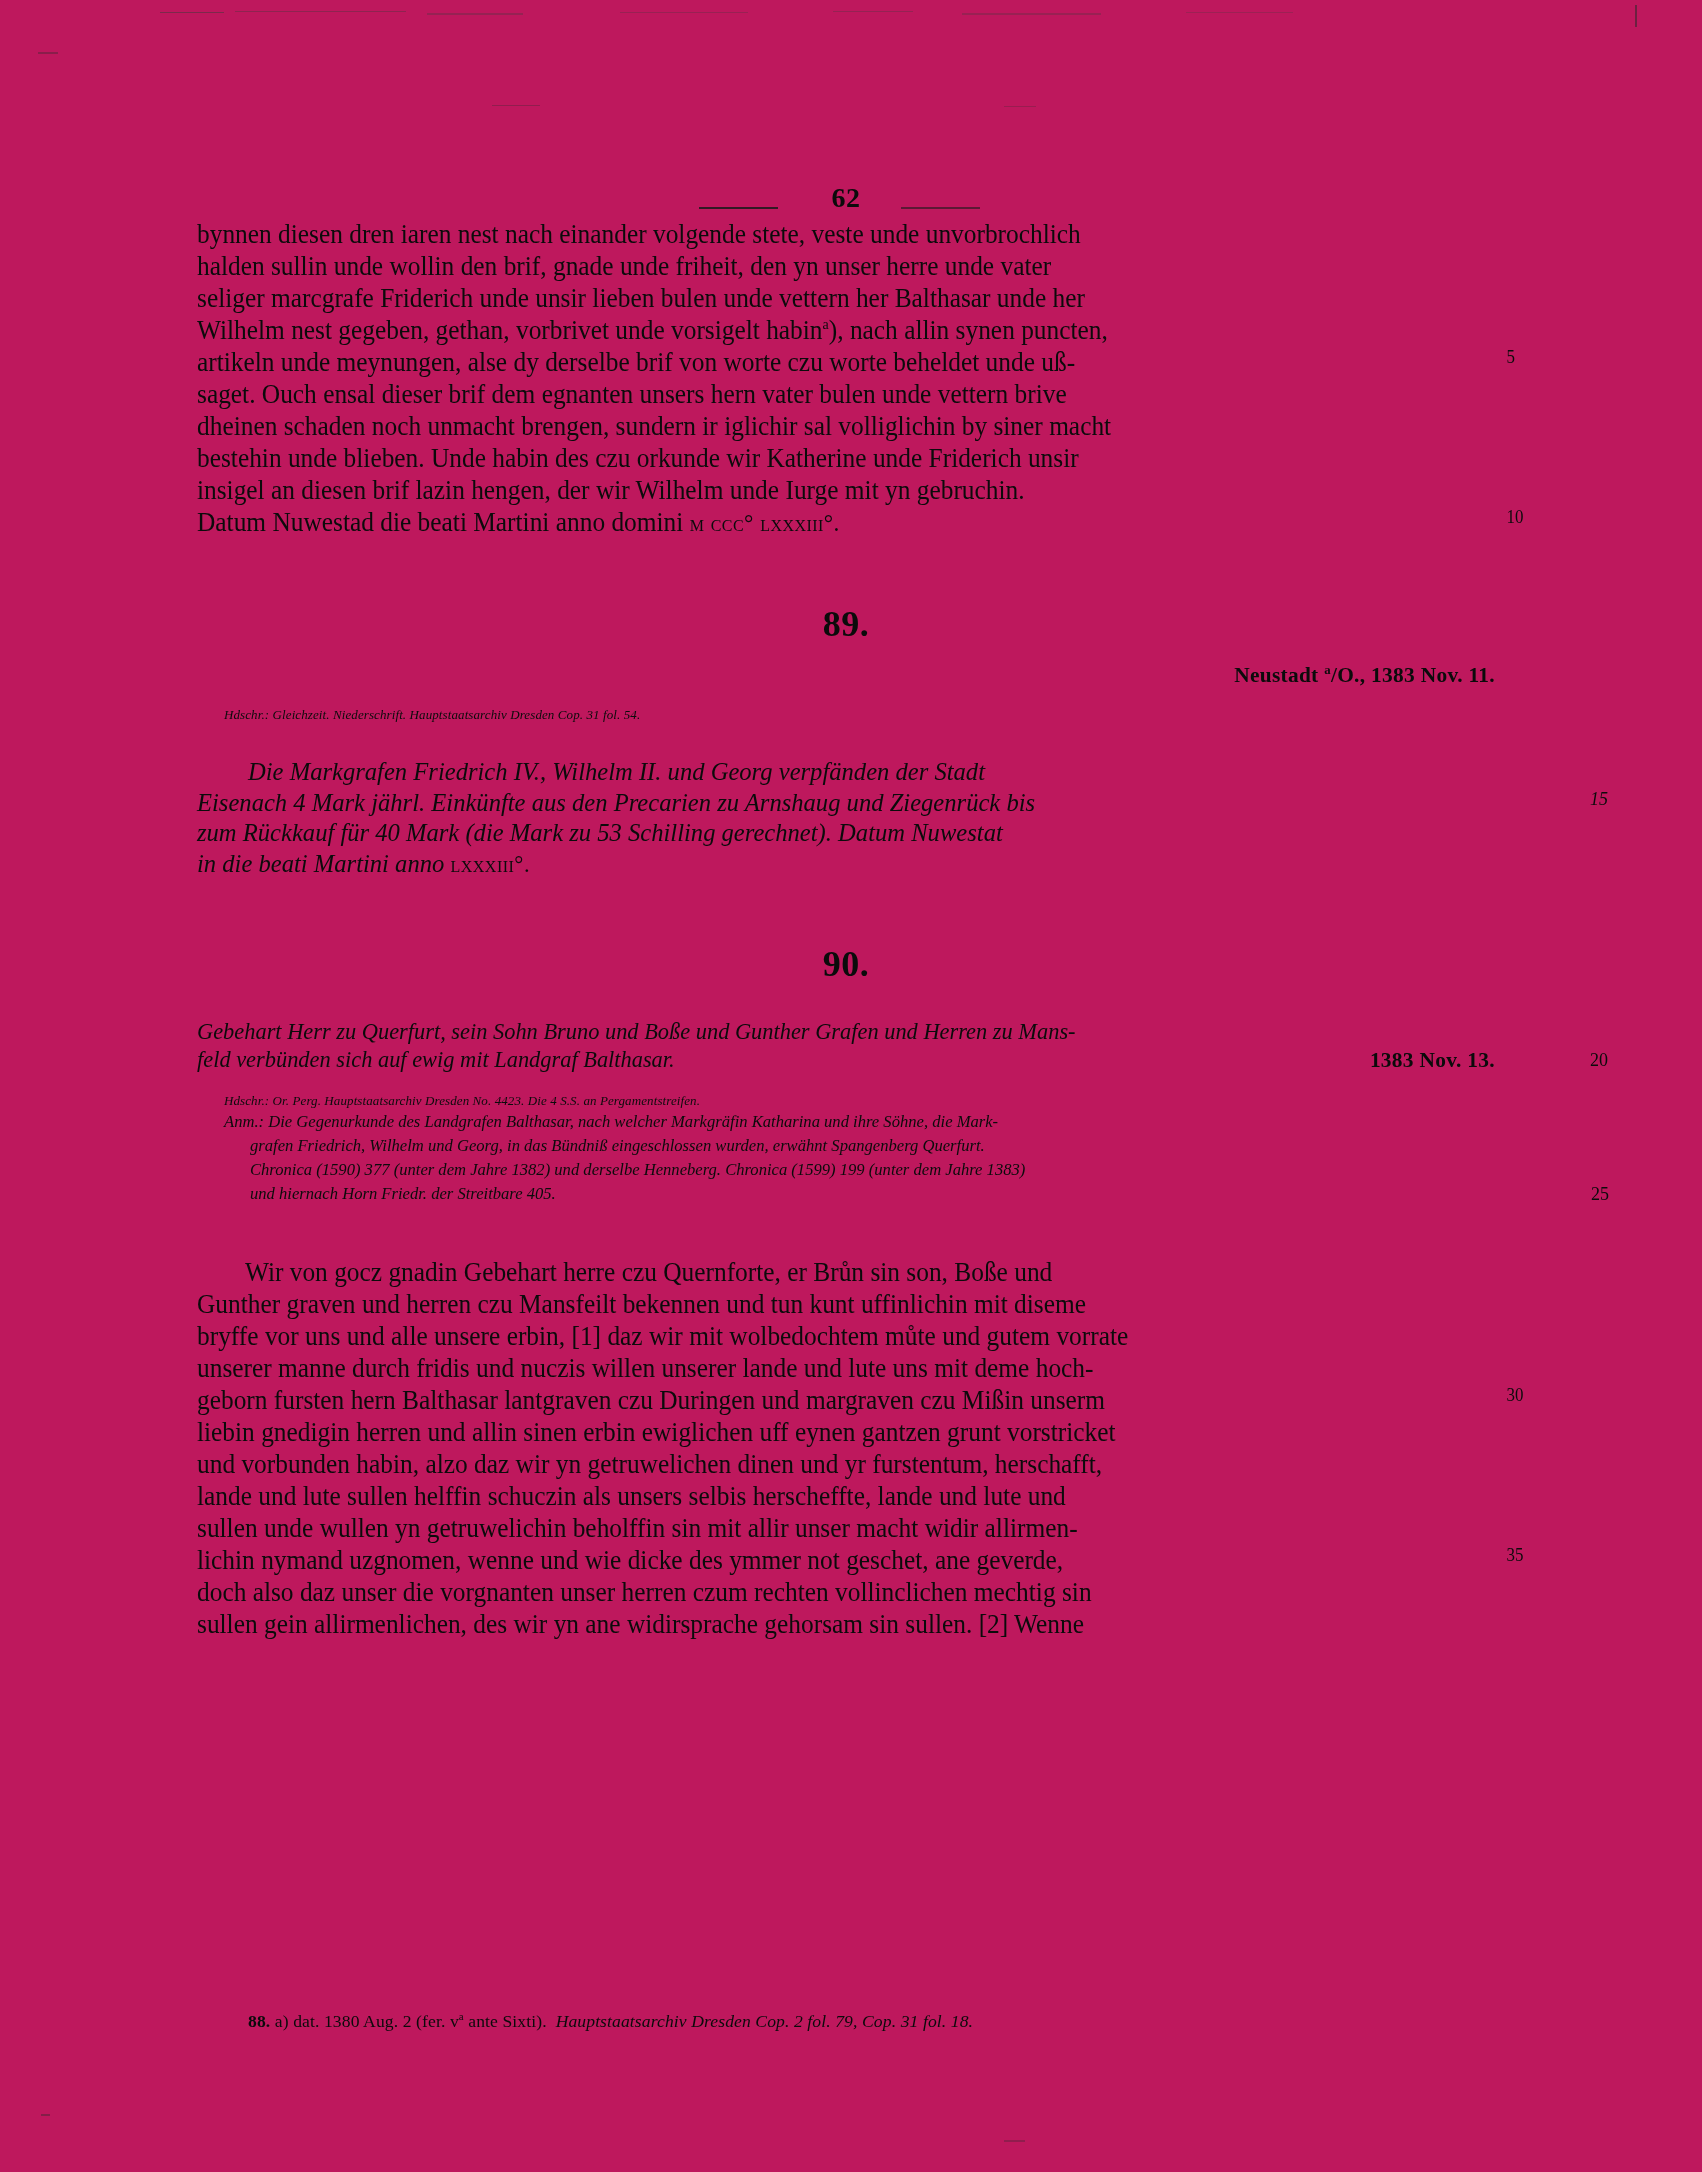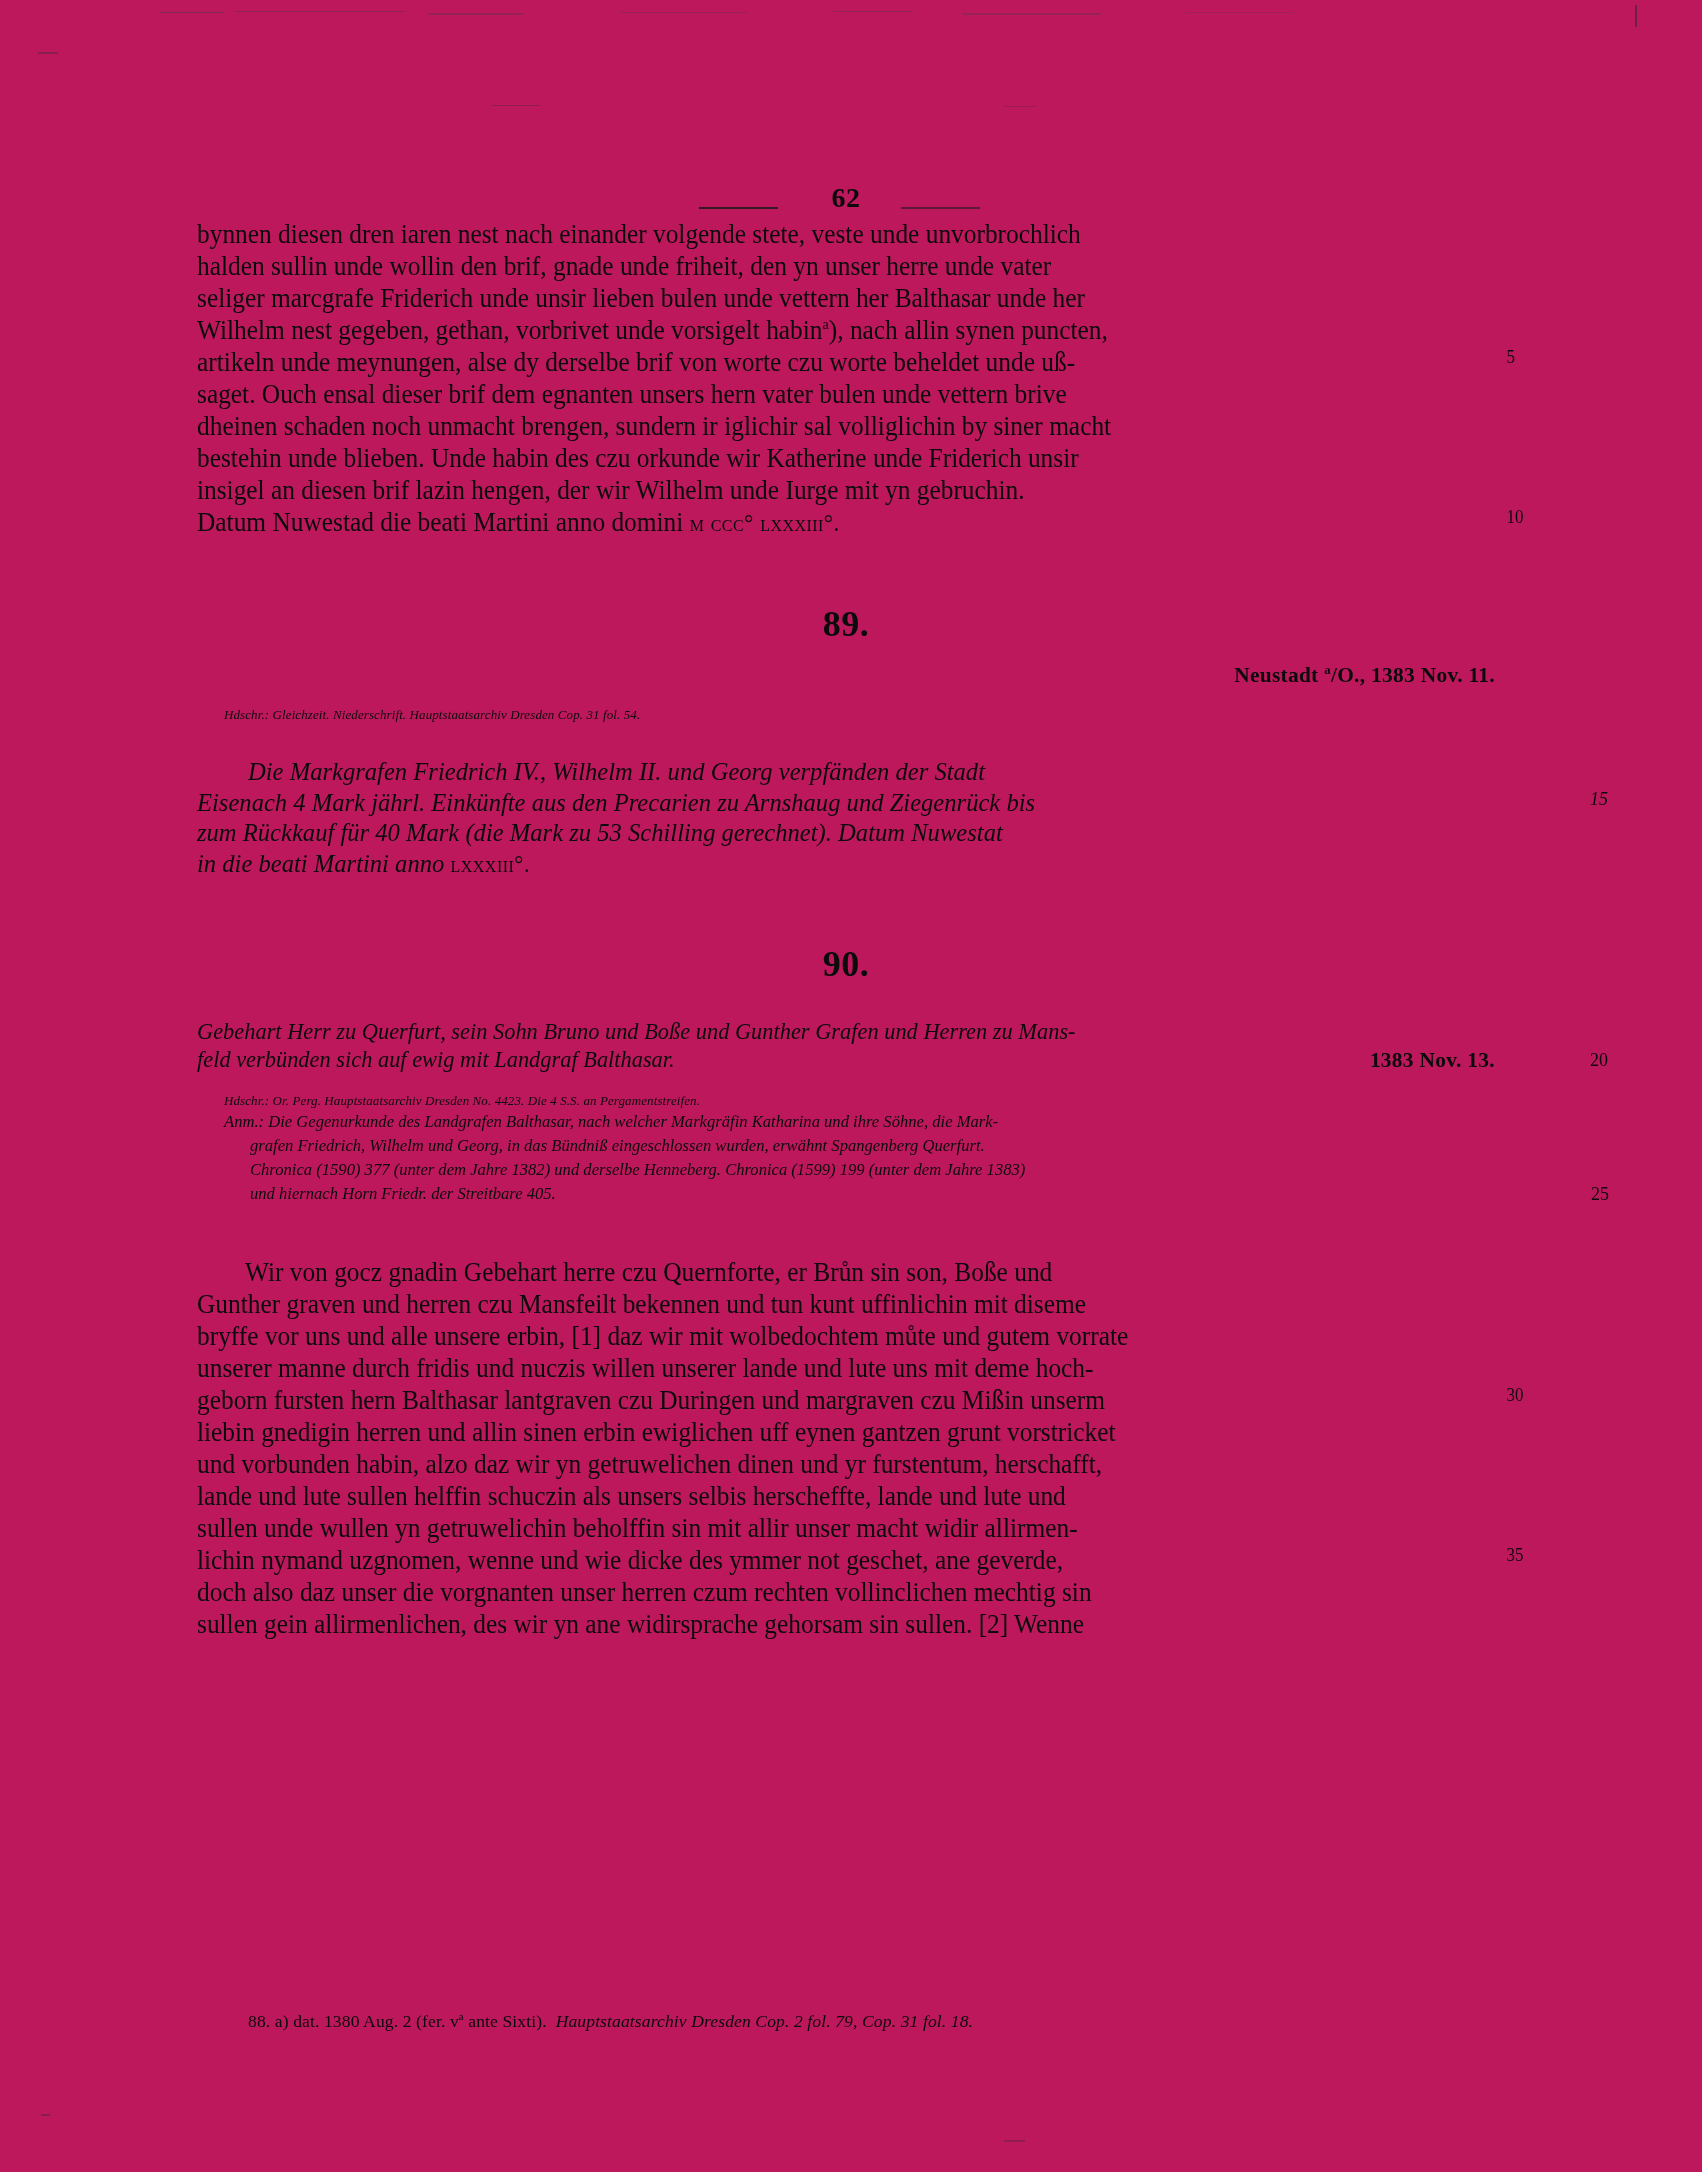--- a/index.html
+++ b/index.html
@@ -159,21 +159,21 @@
   .footnote {
     position: absolute;
     left: 197px;
     top: 2010px;
     width: 1298px;
     font-size: 17.6px;
     font-style: italic;
     letter-spacing: 0.1px;
   }
   .footnote .fnum {
-    font-weight: 400;
+    font-weight: 700;
     font-style: normal;
     margin-top: 20px;
   }
   .footnote .rom { font-style: normal; }
   .footnote sup { font-size: .62em; vertical-align: super; }
 
   .gap-sm { height: 18px; }
   .gap-md { height: 33px; }
   .gap-lg { height: 51px; }
   .gap-xl { height: 64px; }

